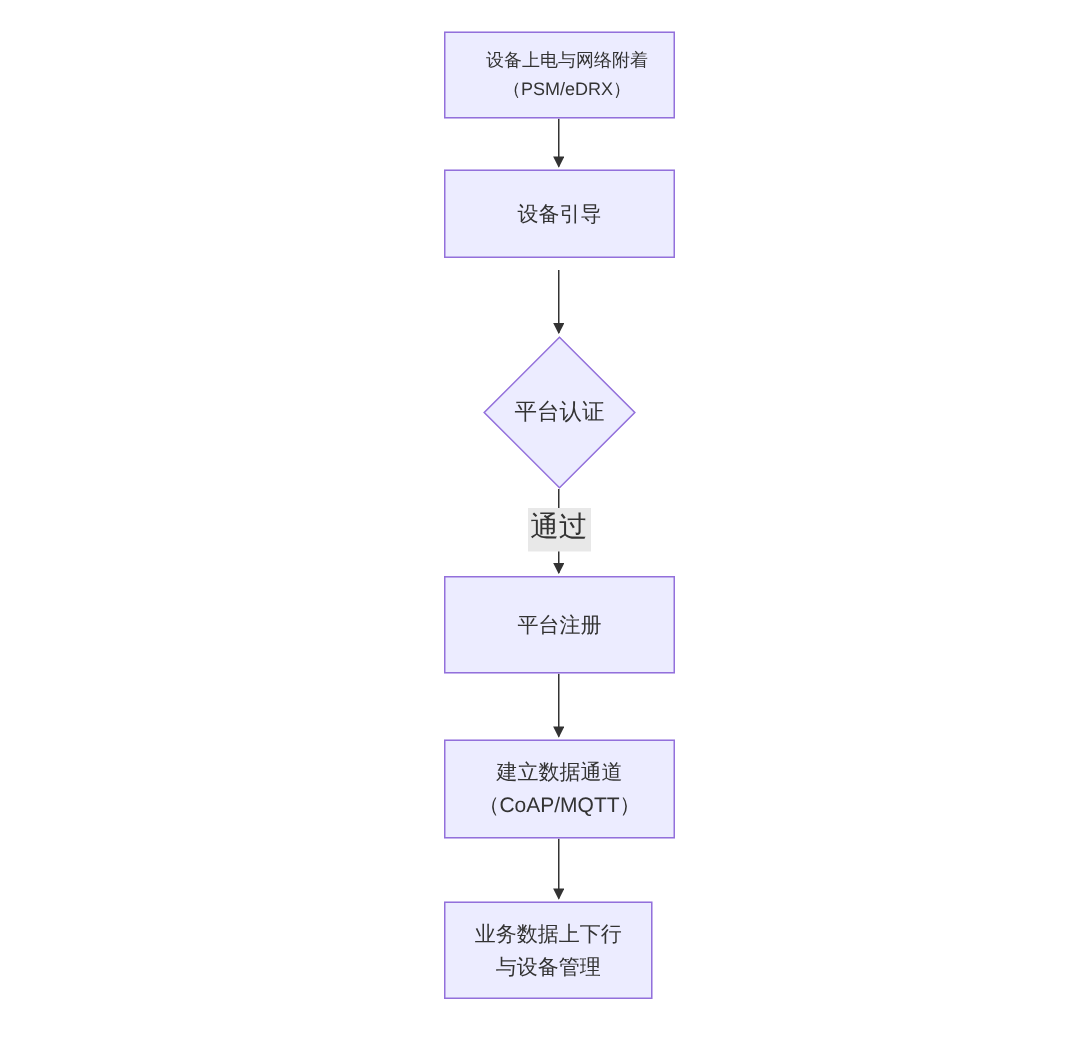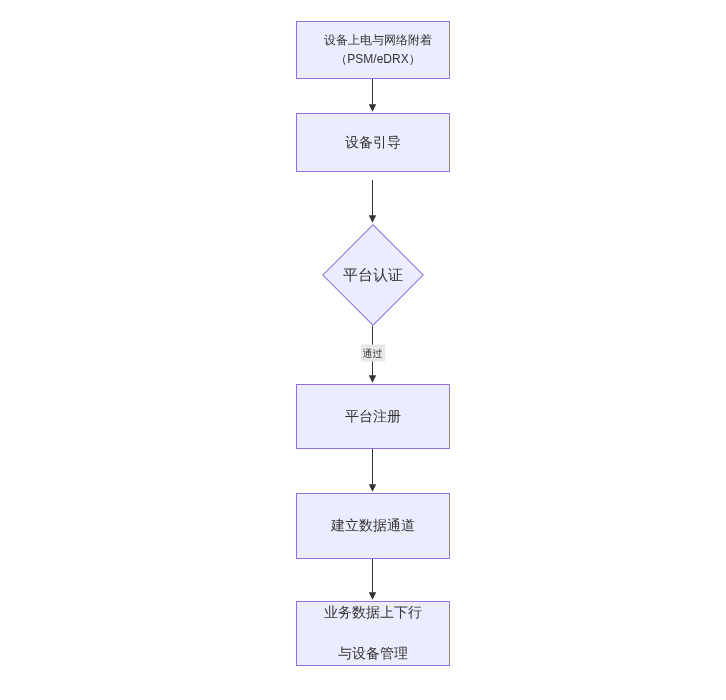--- a/index.html
+++ b/index.html
@@ -60,21 +60,21 @@
     color: var(--text-color);
     font-size: 15px;
     white-space: nowrap;
     transform: translate(-50%, -50%);
   }
   .edge-label {
     position: absolute;
     transform: translate(-50%, -50%);
     background: var(--edge-label-bg);
     color: var(--text-color);
-    font-size: 10px;
+    font-size: 19px;
     padding: 2px 2px;
     line-height: 1.3;
     white-space: nowrap;
   }
 </style>
 </head>
 <body>
 
 <div class="canvas">
 
@@ -104,20 +104,21 @@
   <div class="diamond-label" style="left:373px; top:275px;">平台认证</div>
 
   <div class="edge-label" style="left:372.5px; top:353px;">通过</div>
 
   <div class="node rect-md" style="left:296px; top:384px; width:154px; height:65px;text-align:right;">
     <div class="line">平台注册</div>
   </div>
 
   <div class="node rect-md" style="left:296px; top:493px; width:154px; height:66px;">
     <div class="line">建立数据通道</div>
+    <div class="line">（CoAP/MQTT）</div>
   </div>
 
-  <div class="node rect-md" style="left:296px; top:601px; width:154px; height:65px;justify-content:space-between;">
+  <div class="node rect-md" style="left:296px; top:601px; width:139px; height:65px;">
     <div class="line">业务数据上下行</div>
     <div class="line">与设备管理</div>
   </div>
 
 </div>
 
 </body></html>

